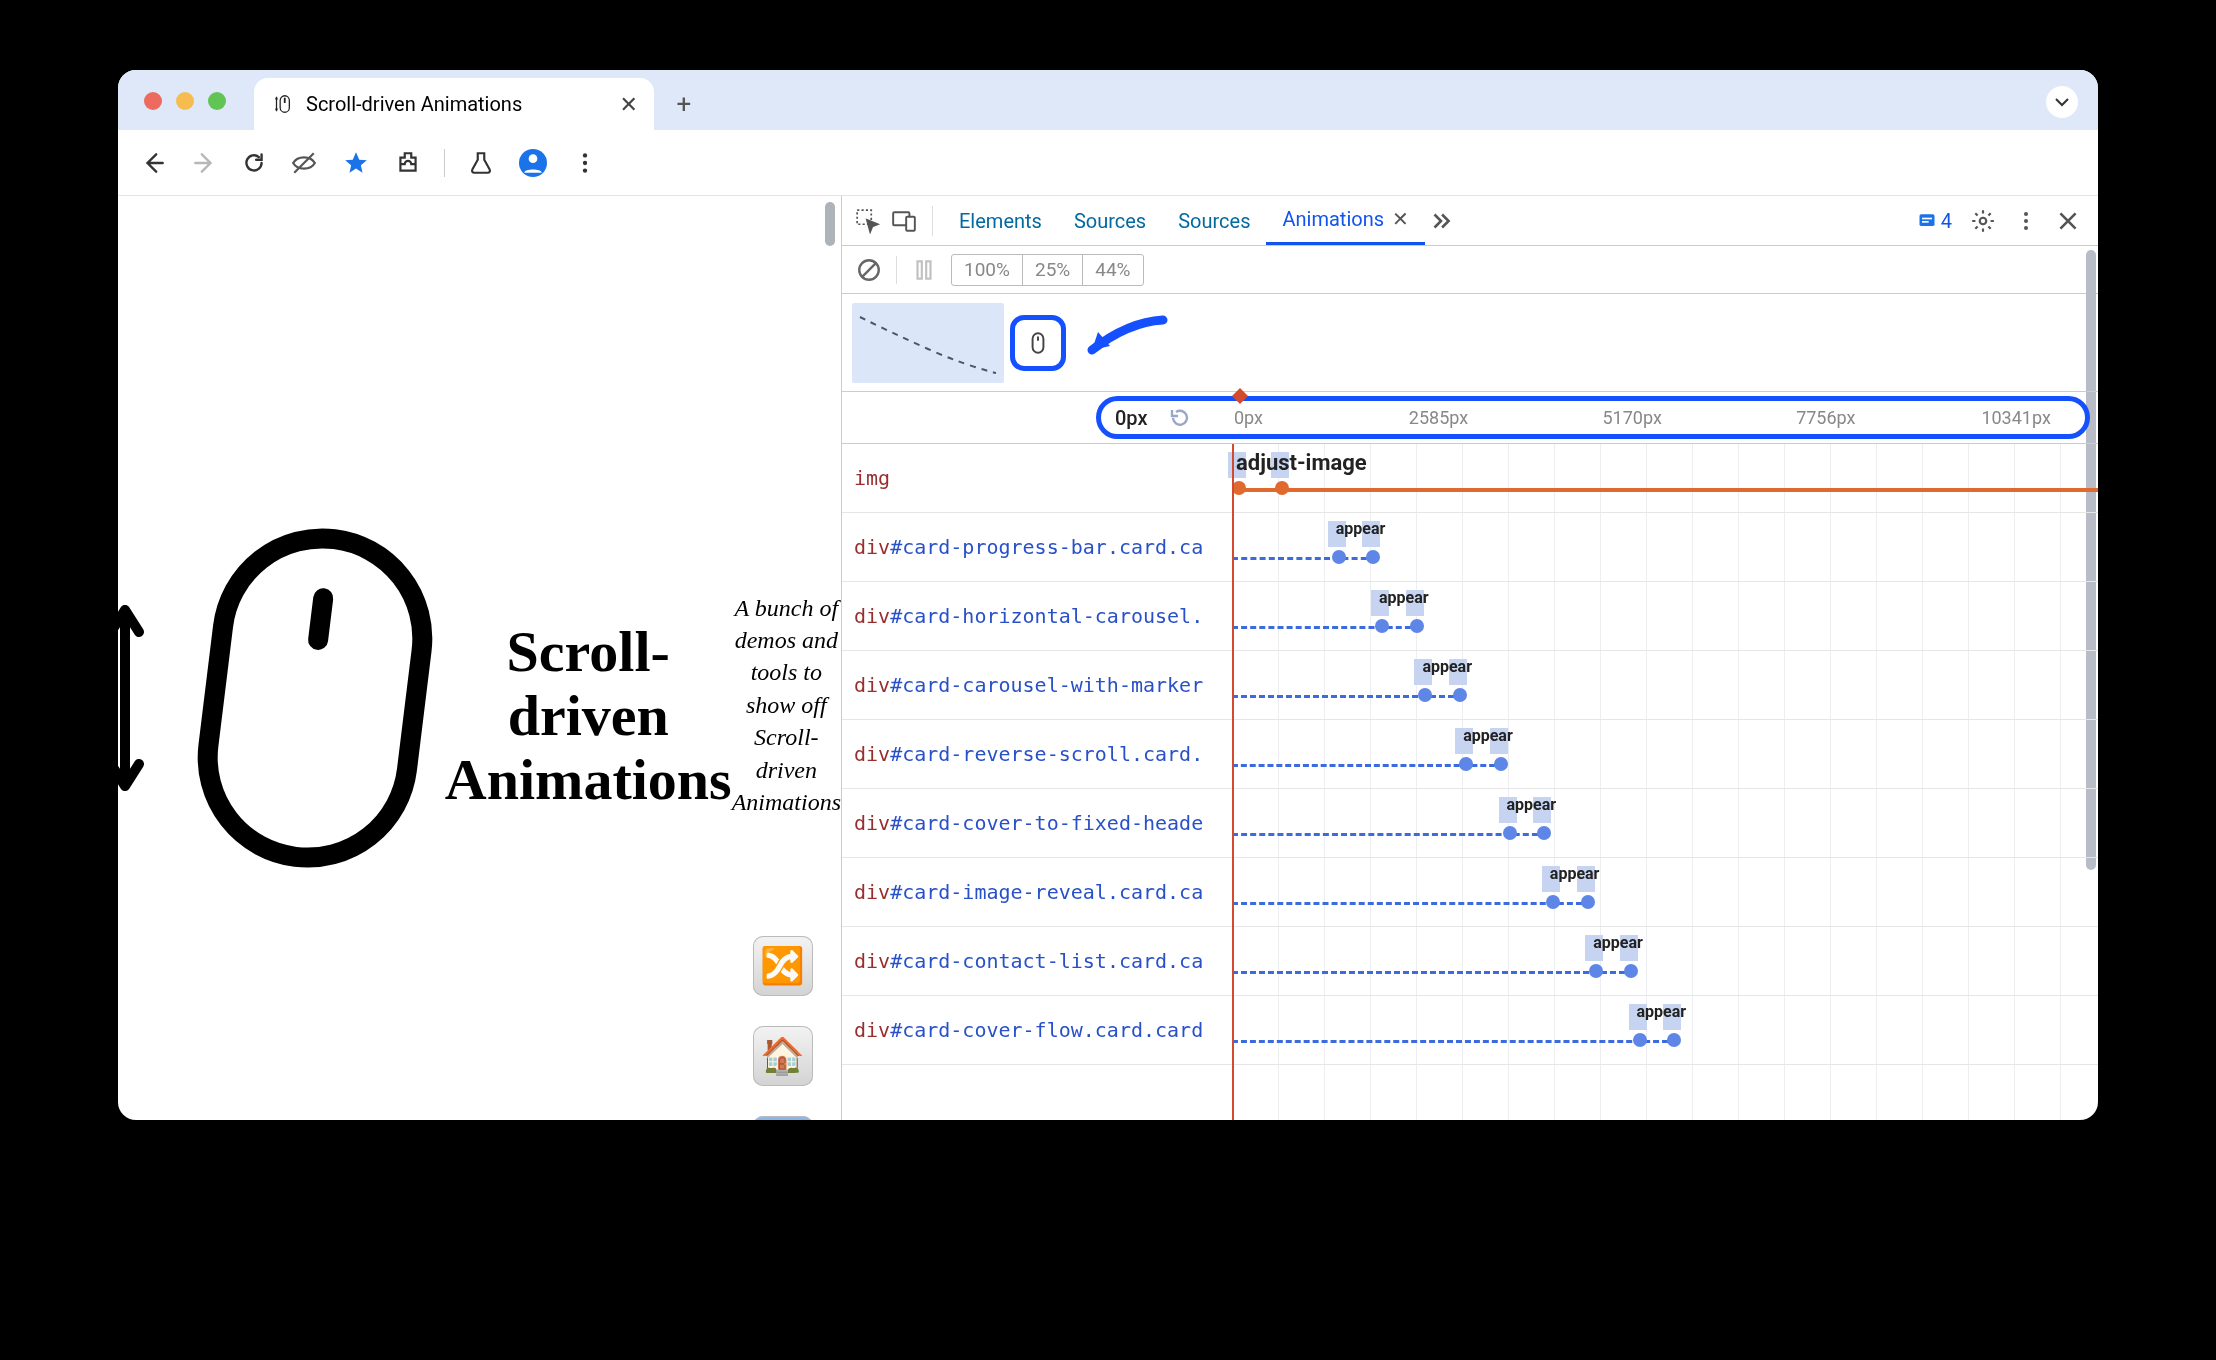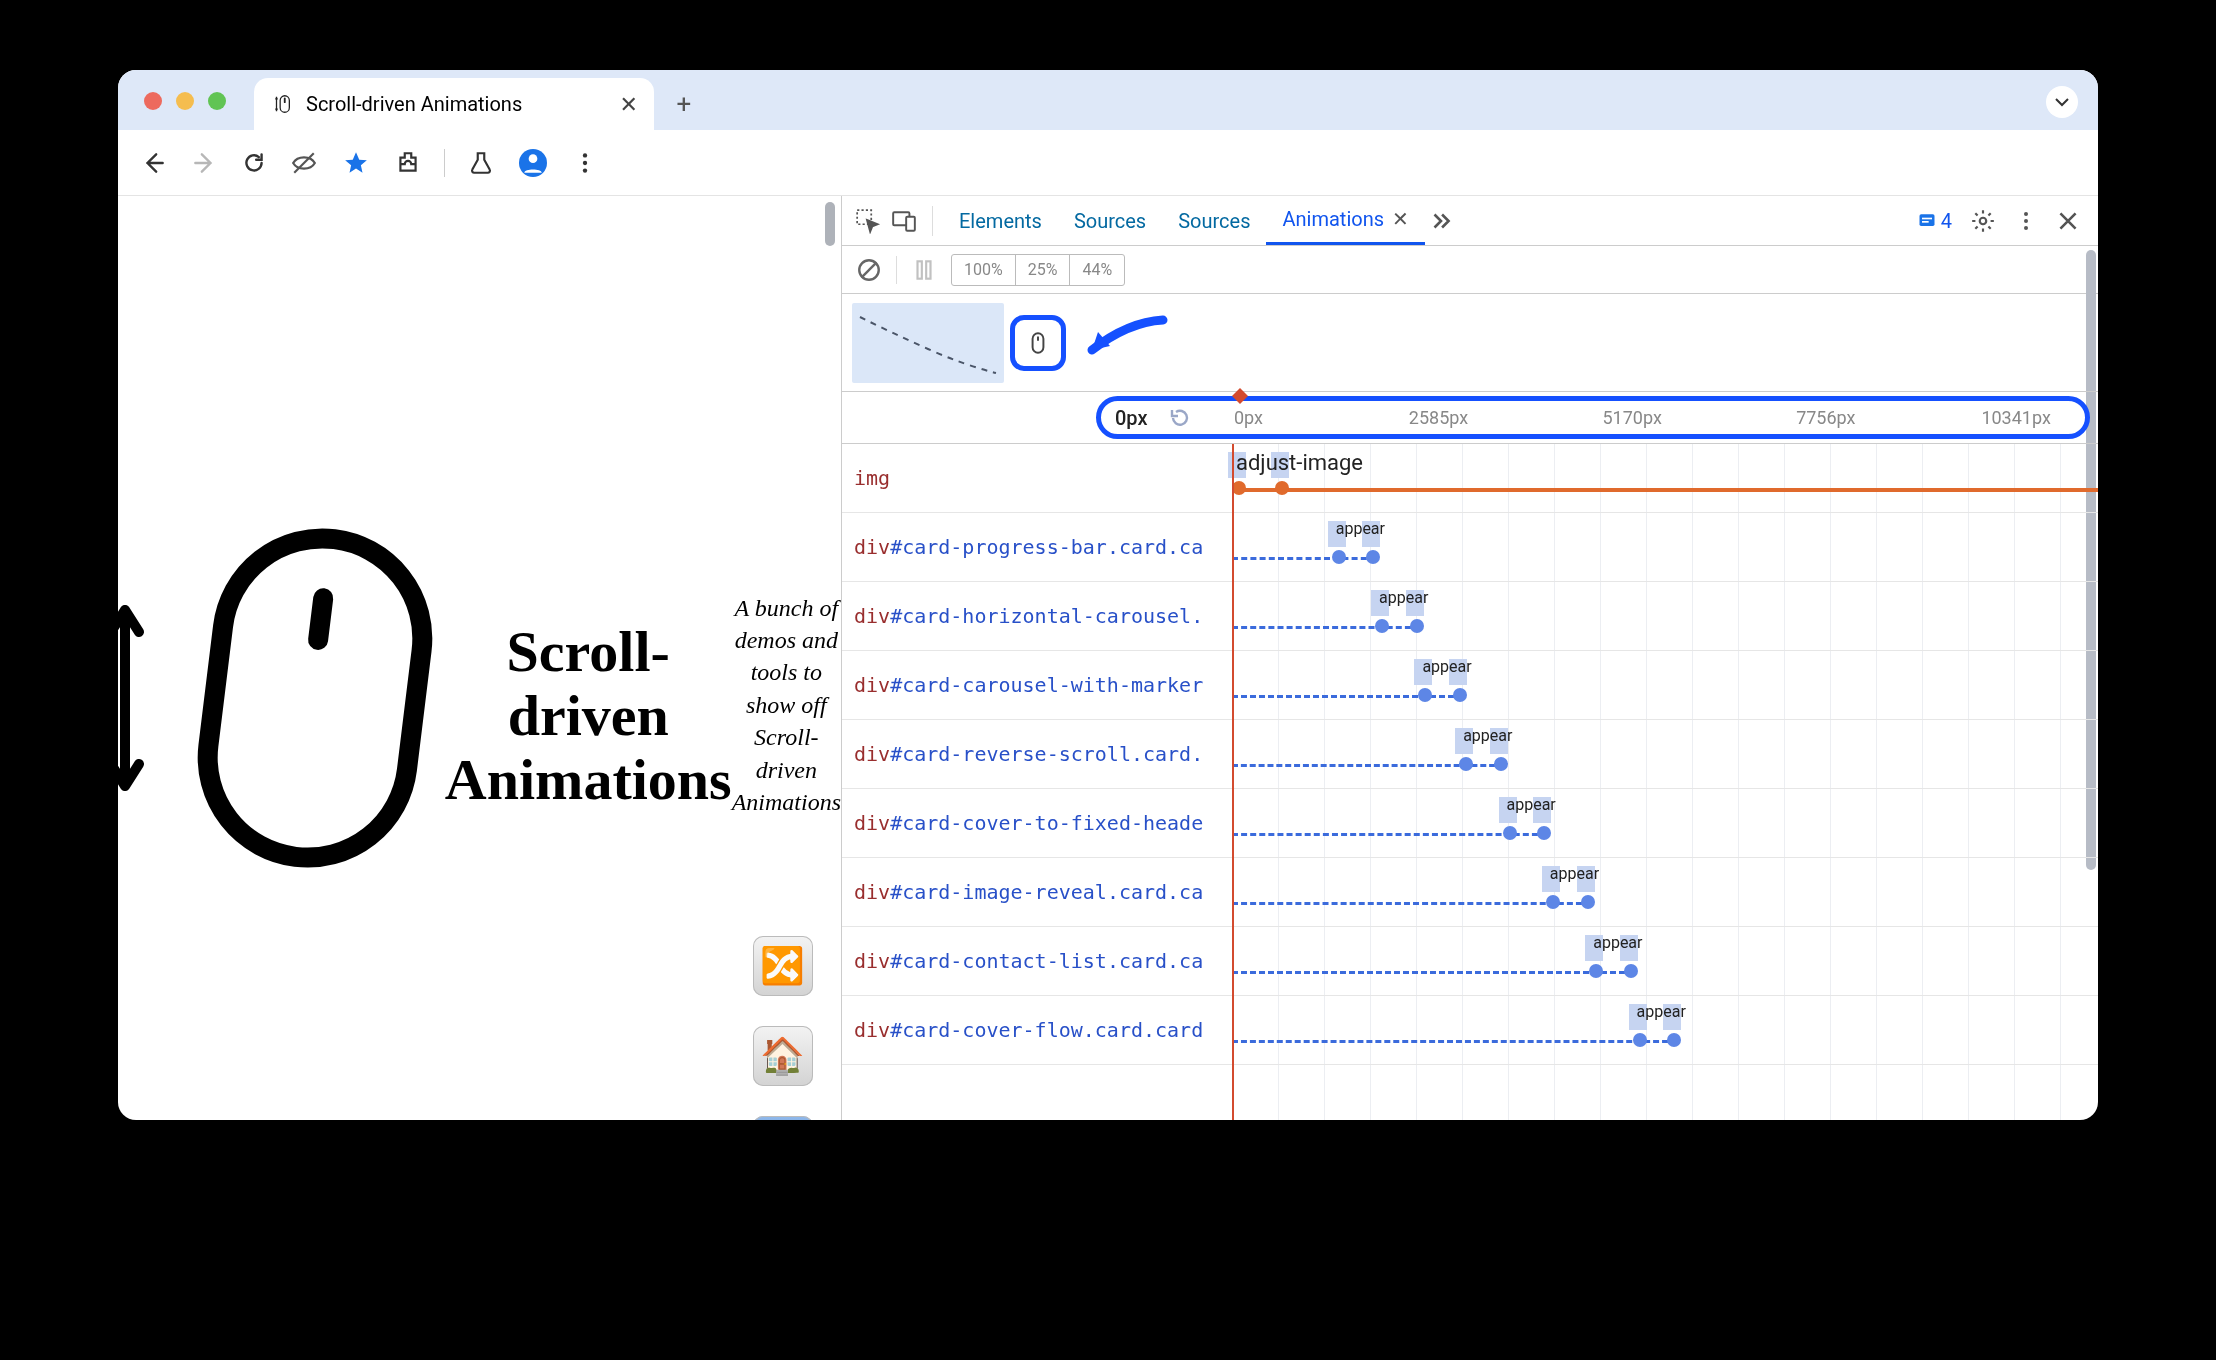--- a/index.html
+++ b/index.html
@@ -113,21 +113,21 @@
   .dt-tab.active { color:#1155ee; border-bottom:3px solid #1155ee;}
   .dt-tab.active .closex { margin-left:8px; color:#555;}
   .dt-right { margin-left:auto; display:flex; align-items:center; gap:16px; padding-right:8px;}
   .badge { display:flex; align-items:center; gap:4px; color:#1155ee;}
   
   .dt-controls {
     height: 48px; border-bottom:1px solid #ccc;
     display:flex; align-items:center; padding:0 12px; gap:12px;
   }
   .segbtn { border:1px solid #bbb; display:flex; height:32px; border-radius:3px; overflow:hidden;}
-  .segbtn span { padding:0 12px; display:flex; align-items:center; color:#888; font-size:16px;}
+  .segbtn span { padding:0 12px; display:flex; align-items:center; color:#888; font-size:19px;}
   .segbtn span + span { border-left:1px solid #bbb;}
   
   .filmstrip { height: 98px; border-bottom:1px solid #ccc; display:flex; align-items:center; padding-left:10px; gap:8px; position:relative;}
   .clip { width:152px; height:80px; background:#dbe7f8; border-radius:2px; position:relative;}
   .mouse-chip {
     width:56px; height:56px; border:5px solid #1550ff; border-radius:14px; background:#fff;
     display:flex; align-items:center; justify-content:center; margin-left:-2px;
   }
   .arrow-annot { position:absolute; left:236px; top:16px; }
   
@@ -158,21 +158,21 @@
   }
   .row .label {
     width: 390px; padding-left:12px;
     font-family: Menlo, Consolas, monospace;
     font-size: 20px;
     white-space:nowrap; overflow:hidden;
   }
   .row .label .tag { color:#992e2e;}
   .row .label .id { color:#2850c8;}
   .row .label .cls { color:#2850c8;}
-  .row .track { position:absolute; left:390px; right:0; top:0; bottom:0;}
+  .row .track { position:absolute; left:390px; right:0; top:0; bottom:0;font-weight:bold;}
   .anim-name { position:absolute; top:6px; font-size:16px; color:#222;}
   .anim-name.big { font-size:22px;}
   .bar-line { position:absolute; top:44px; height:0; border-top: 3px dashed #3b6bdc;}
   .bar-line.orange { border-top:4px solid #e06a2d;}
   .endpoints { position:absolute; top:37px; height:14px;}
   .endpoints .pt { position:absolute; width:14px; height:14px; border-radius:50%; background:#5d86e6;}
   .keybox { position:absolute; top:8px; width:18px; height:26px; background:#c6d4f1;}
   
   .dt-scroll { position:absolute; right:2px; top:54px; width:10px; height:620px; background:#b7bcc6; border-radius:5px;}
   

